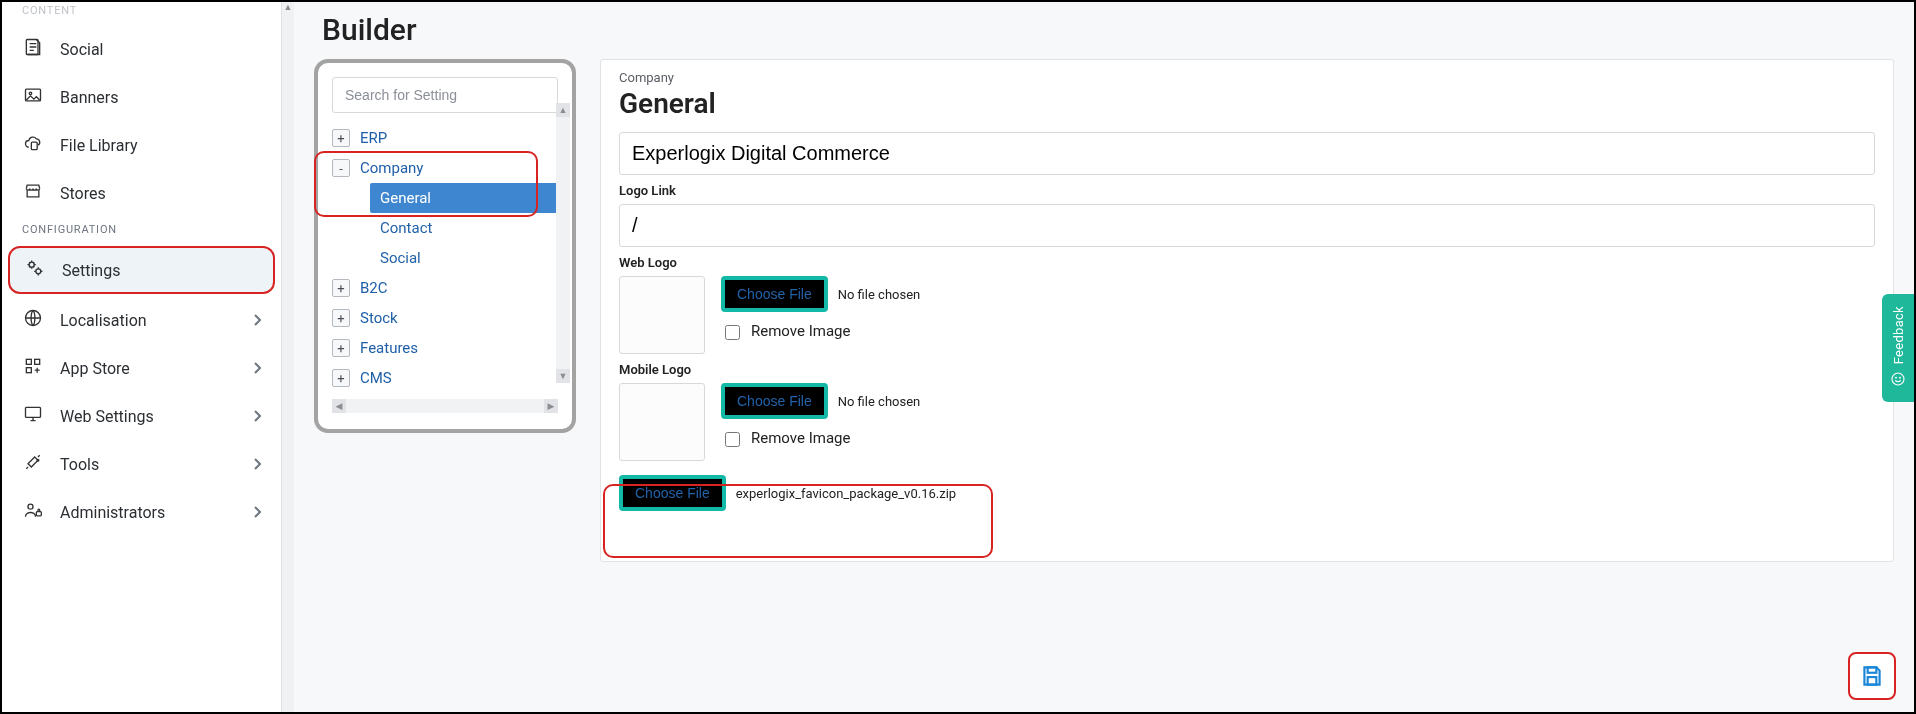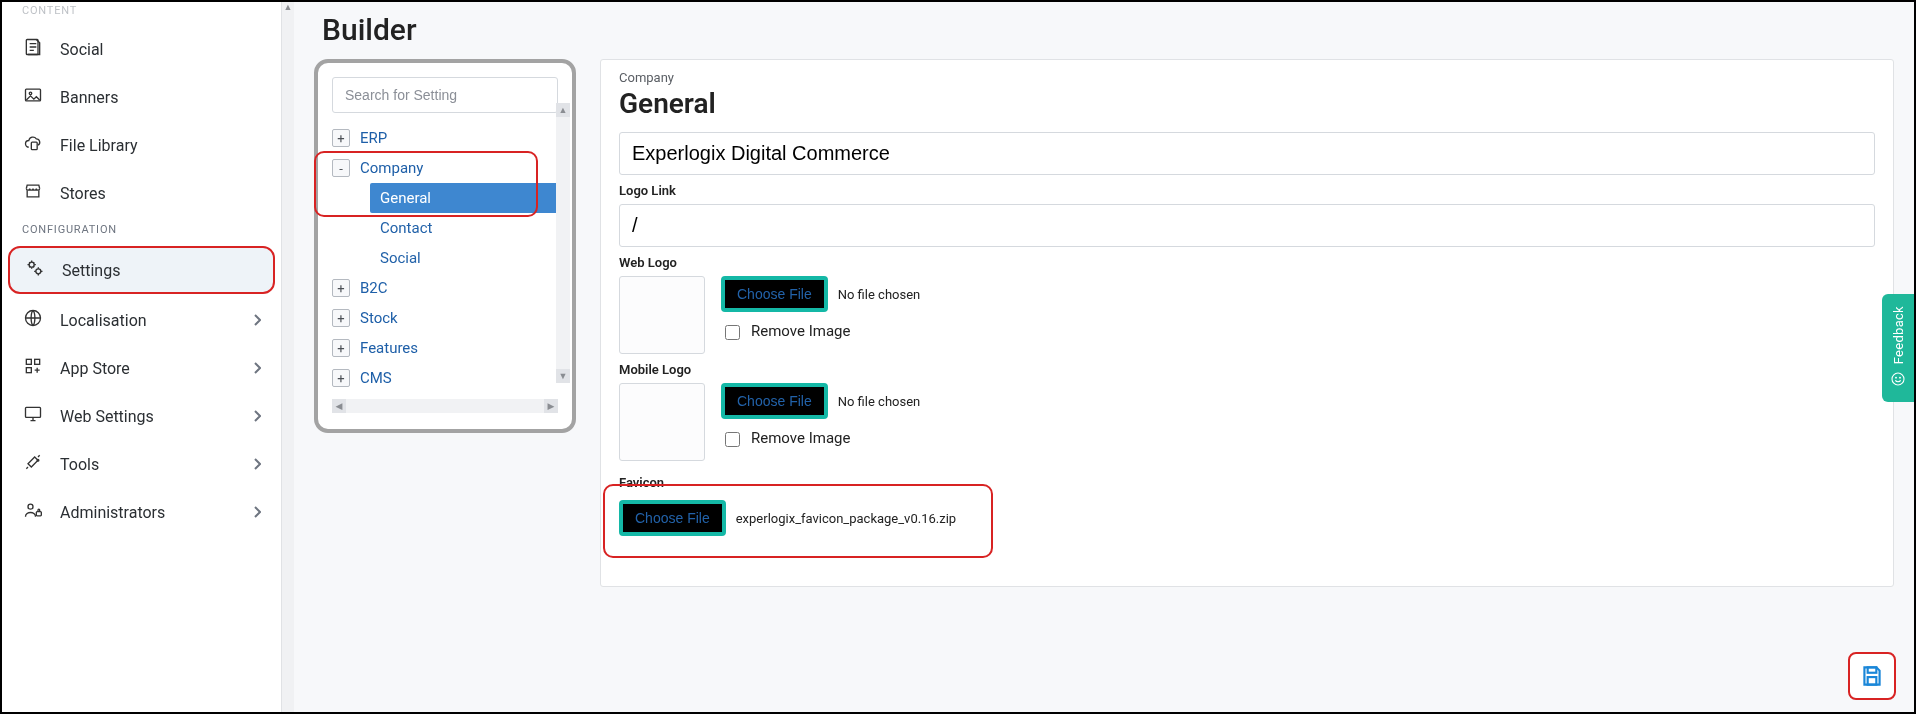--- a/index.html
+++ b/index.html
@@ -282,21 +282,20 @@
             <span class="file-status">No file chosen</span>
           </div>
           <label class="remove-line">
             <input type="checkbox" style="">
             <span>Remove Image</span>
           </label>
         </div>
       </div>
 
       <div class="favicon-block">
-        <div class="field-label">Favicon</div>
         <div class="file-line" style="margin-top:10px;">
           <button class="choose-btn">Choose File</button>
           <span class="file-status">experlogix_favicon_package_v0.16.zip</span>
         </div>
       </div>
 
       
       <div class="favicon-highlight" style="left:2px; top:424px; width:390px; height:74px;"></div>
     </div>
   </div>

